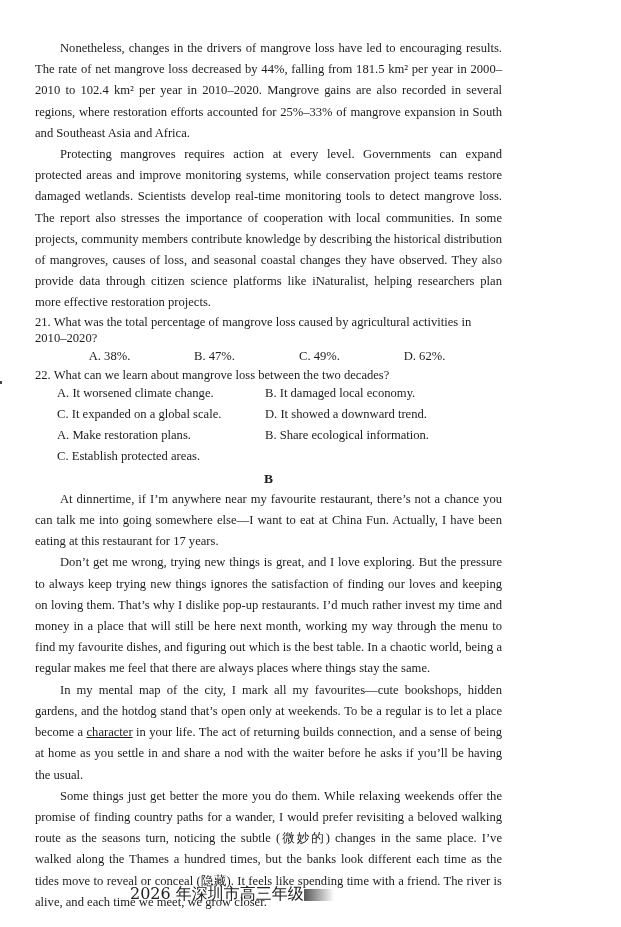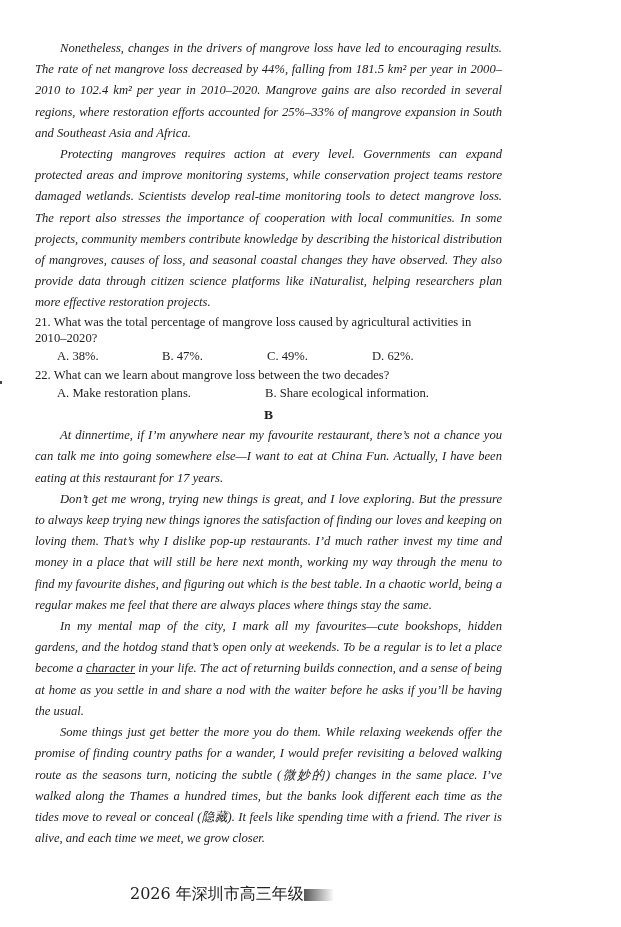--- a/index.html
+++ b/index.html
@@ -20,30 +20,30 @@
     left: 35px;
     top: 38px;
     width: 467px;
     font-size: 12.6px;
     line-height: 21.2px;
   }
   .para {
     margin: 0;
     text-align: justify;
     text-indent: 25px;
-    font-style: italic;
   }
   .q-stem {
     margin: 0;
     line-height: 16px;
   }
   .opts4 {
     display: flex;
     padding-left: 22px;
     line-height: 21.2px;
+    text-align: center;
   }
   .opts4 span { width: 105px; }
   .opts2 {
     display: grid;
     grid-template-columns: 208px 240px;
     padding-left: 22px;
     line-height: 21.2px;
   }
   .section-heading {
     text-align: center;
@@ -91,26 +91,33 @@
     <div class="opts4">
       <span>A. 38%.</span>
       <span>B. 47%.</span>
       <span>C. 49%.</span>
       <span>D. 62%.</span>
     </div>
   </div>
 
   <div>
     <p class="q-stem">22. What can we learn about mangrove loss between the two decades?</p>
+    <div class="opts2">
+      <span>A. It worsened climate change.</span>
+      <span>B. It damaged local economy.</span>
+      <span>C. It expanded on a global scale.</span>
+      <span>D. It showed a downward trend.</span>
+    </div>
   </div>
 
   <div>
     <div class="opts2">
       <span>A. Make restoration plans.</span>
       <span>B. Share ecological information.</span>
+      <span>C. Establish protected areas.</span>
     </div>
   </div>
 
   <div class="section-heading">B</div>
 
   <p class="para">At dinnertime, if I’m anywhere near my favourite restaurant, there’s not a chance you can talk me into going somewhere else—I want to eat at China Fun. Actually, I have been eating at this restaurant for 17 years.</p>
   <p class="para">Don’t get me wrong, trying new things is great, and I love exploring. But the pressure to always keep trying new things ignores the satisfaction of finding our loves and keeping on loving them. That’s why I dislike pop-up restaurants. I’d much rather invest my time and money in a place that will still be here next month, working my way through the menu to find my favourite dishes, and figuring out which is the best table. In a chaotic world, being a regular makes me feel that there are always places where things stay the same.</p>
   <p class="para"><span>In my mental map of the city, I mark all my favourites—cute bookshops, hidden gardens, and the hotdog stand that’s open only at weekends. To be a regular is to let a place become a </span><span class="underline">character</span><span> in your life. The act of returning builds connection, and a sense of being at home as you settle in and share a nod with the waiter before he asks if you’ll be having the usual.</span></p>
   <p class="para">Some things just get better the more you do them. While relaxing weekends offer the promise of finding country paths for a wander, I would prefer revisiting a beloved walking route as the seasons turn, noticing the subtle (微妙的) changes in the same place. I’ve walked along the Thames a hundred times, but the banks look different each time as the tides move to reveal or conceal (隐藏). It feels like spending time with a friend. The river is alive, and each time we meet, we grow closer.</p>
 

